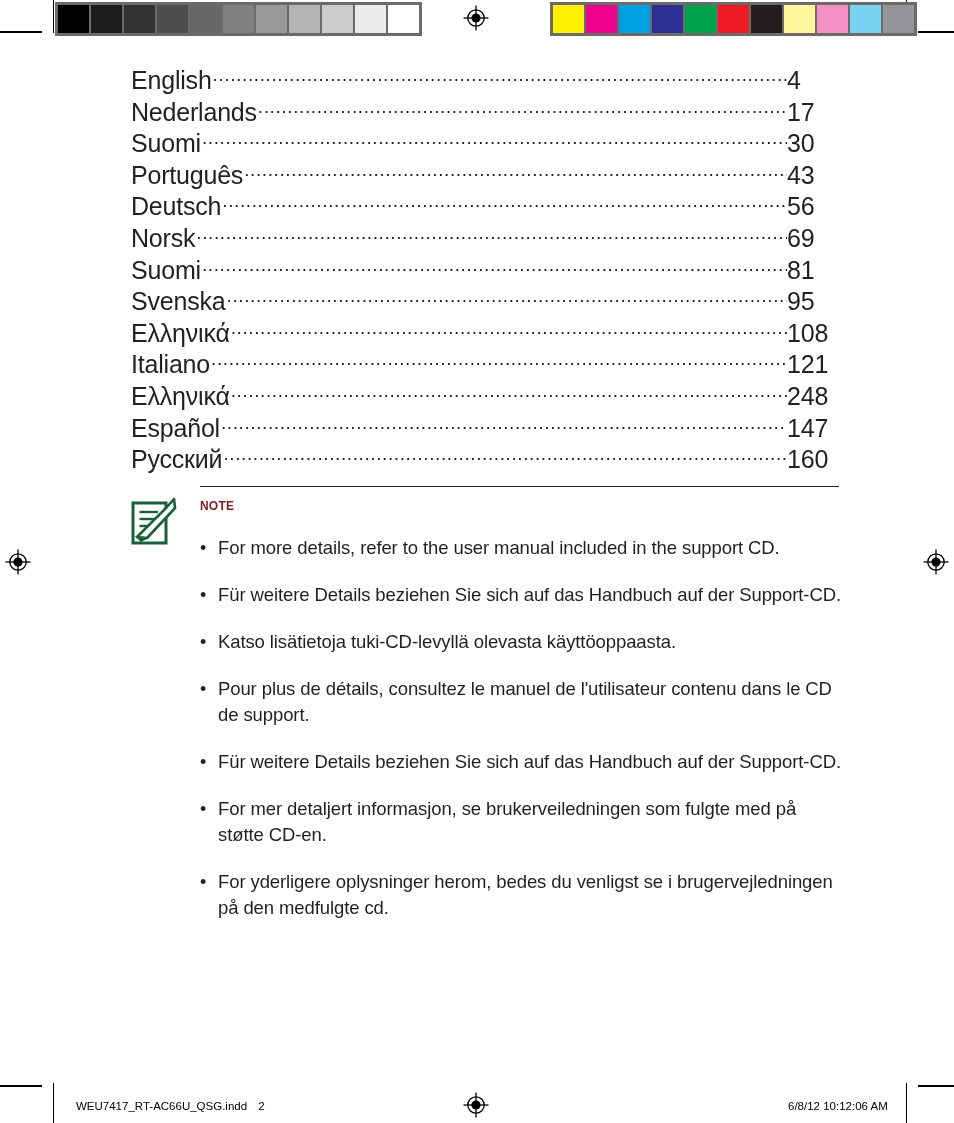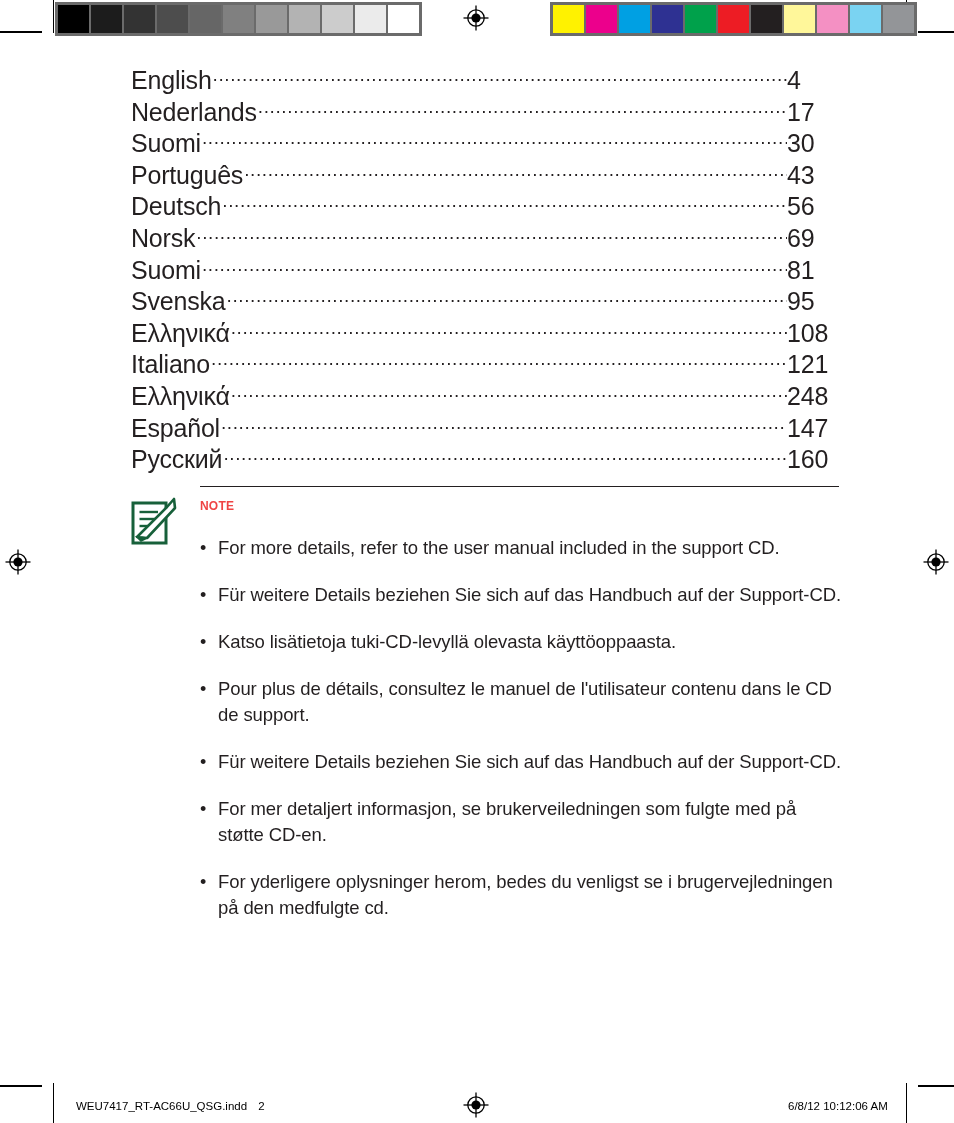--- a/index.html
+++ b/index.html
@@ -85,21 +85,21 @@
   }
   .note-icon {
     position: absolute; left: 0px; top: 10px;
     width: 46px; height: 52px;
   }
   .note-body {
     margin-left: 69px; padding-top: 13px;
   }
   .note-label {
     font-size: 12px; font-weight: bold;
-    color: #ef4444; letter-spacing: 0.2px;
+    color: #7f1d1d; letter-spacing: 0.2px;
     margin-bottom: 22px;
   }
   .note-items { list-style: none; margin: 0; padding: 0; }
   .note-item {
     display: flex;
     font-size: 18.5px;
     line-height: 26px;
     color: #231f20;
     margin-bottom: 21px;
     letter-spacing: -0.1px;

